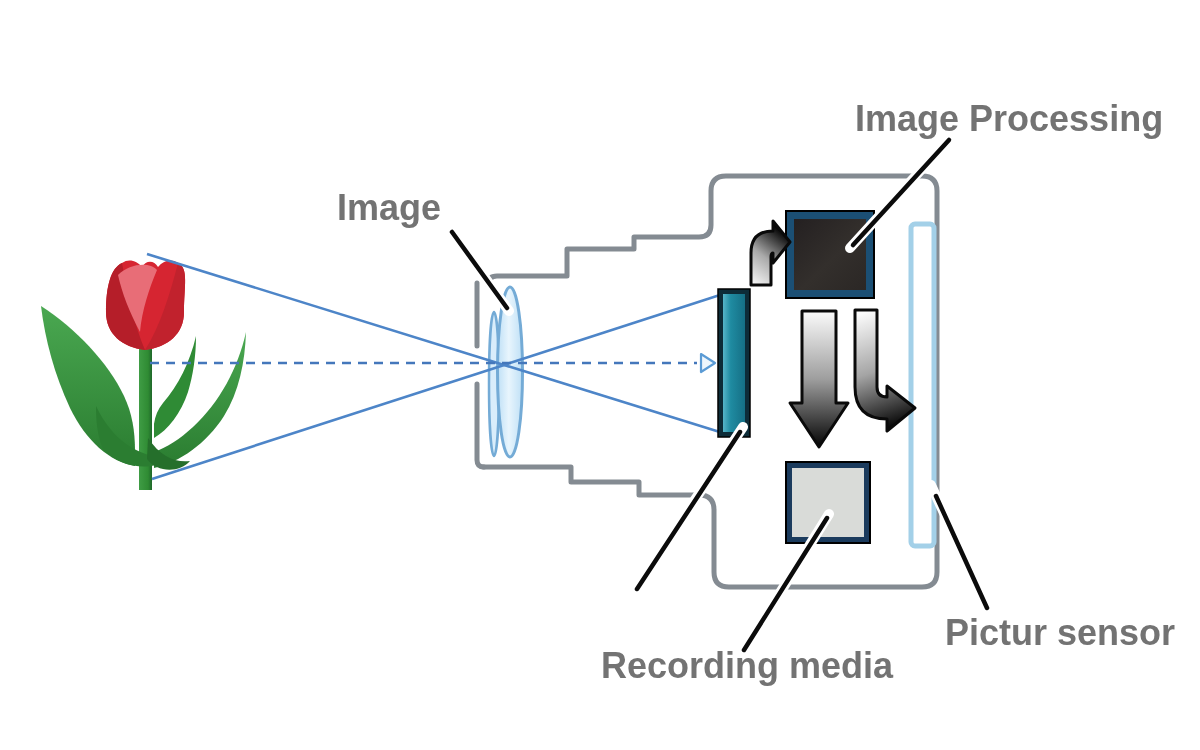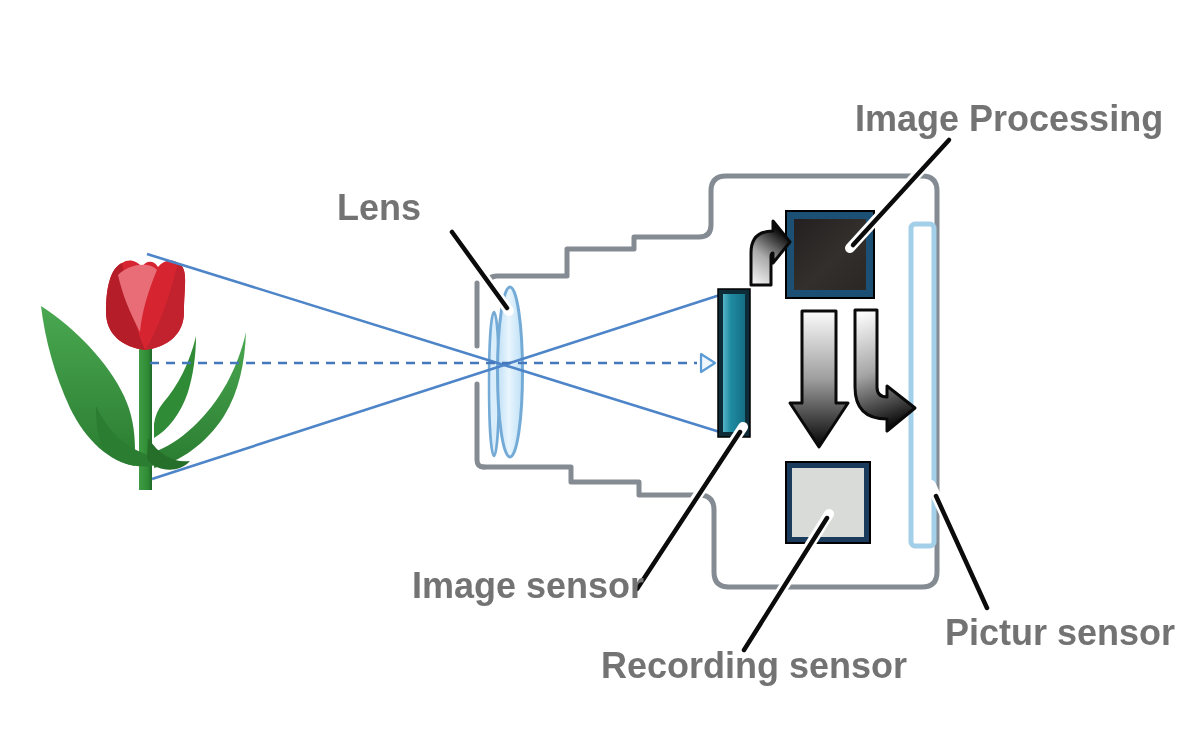--- a/index.html
+++ b/index.html
@@ -161,19 +161,18 @@
     </g>
     <g stroke="#0b0b0b" stroke-width="4.5" stroke-linecap="round">
       <line x1="452" y1="232" x2="507" y2="308"></line>
       <line x1="949" y1="140" x2="853" y2="245"></line>
       <line x1="637" y1="589" x2="740" y2="432"></line>
       <line x1="744" y1="650" x2="827" y2="518"></line>
       <line x1="936" y1="496" x2="987" y2="608"></line>
     </g>
   </svg>
 
-  <div class="lbl" style="left:337px;top:188px">Lens</div>
+  <div class="lbl" style="left:337px;top:188px">Image</div>
   <div class="lbl" style="left:855px;top:99px">Image Processing</div>
-  <div class="lbl" style="left:412px;top:566px">Image sensor</div>
-  <div class="lbl" style="left:601px;top:646px">Recording sensor</div>
+  <div class="lbl" style="left:601px;top:646px">Recording media</div>
   <div class="lbl" style="left:945px;top:613px">Pictur sensor</div>
 
 </div>
 
 </body></html>

